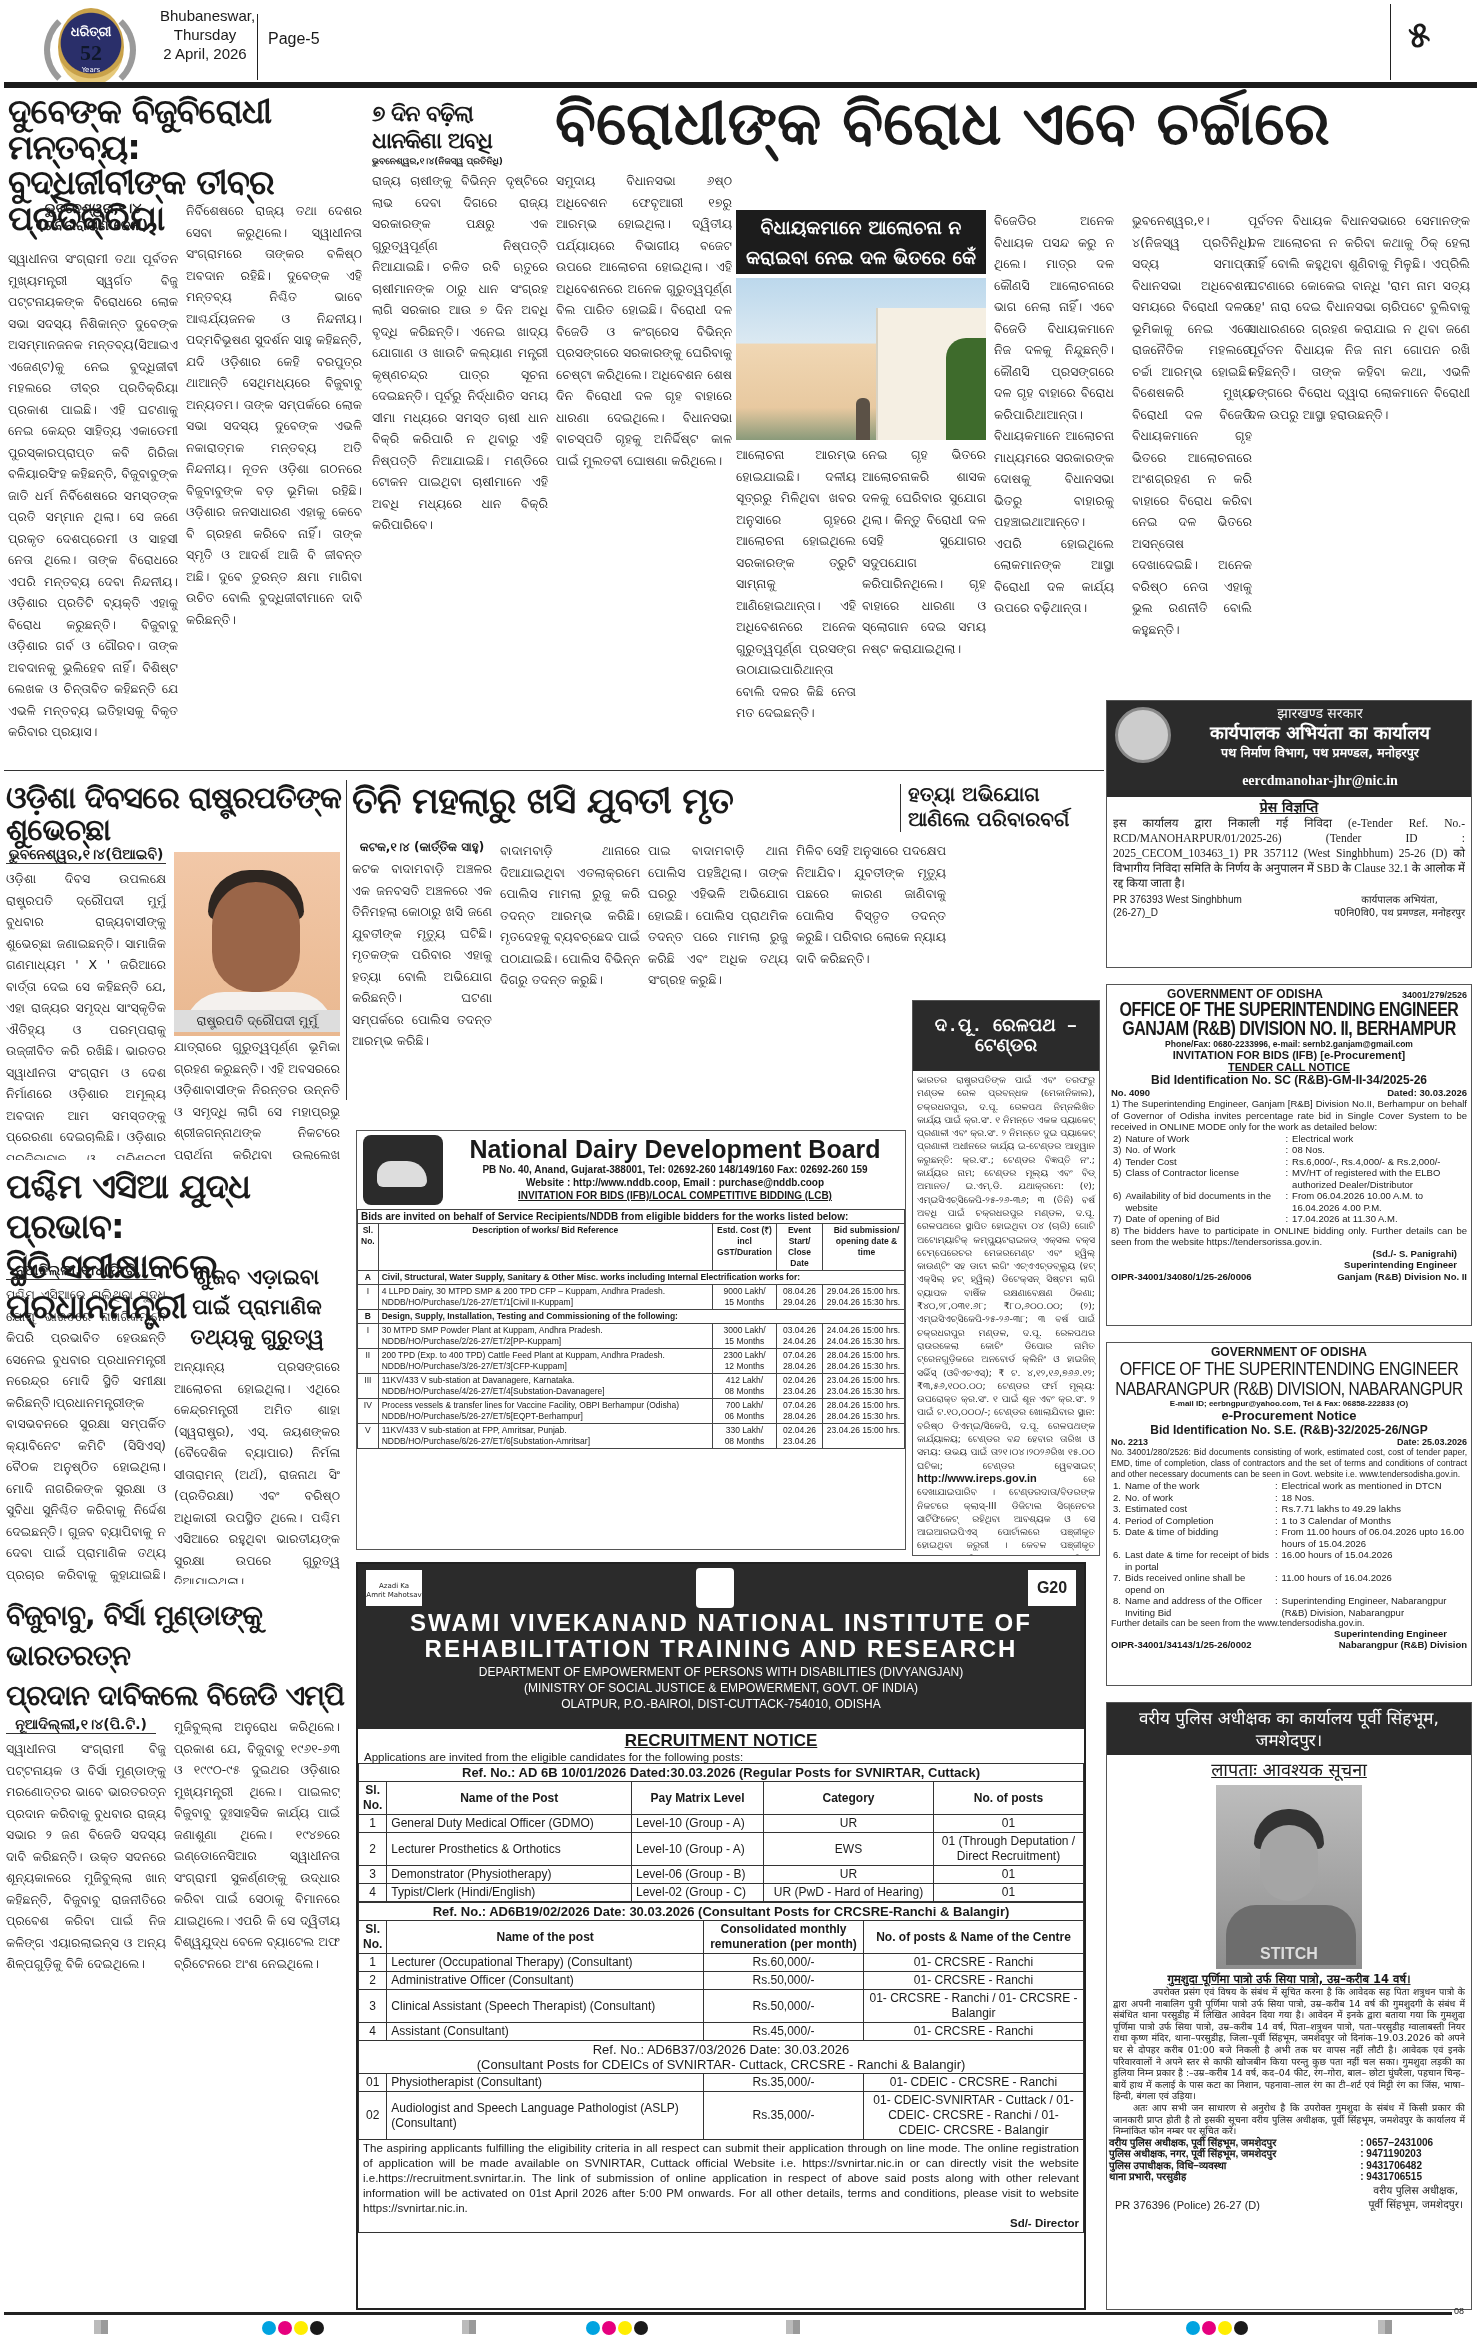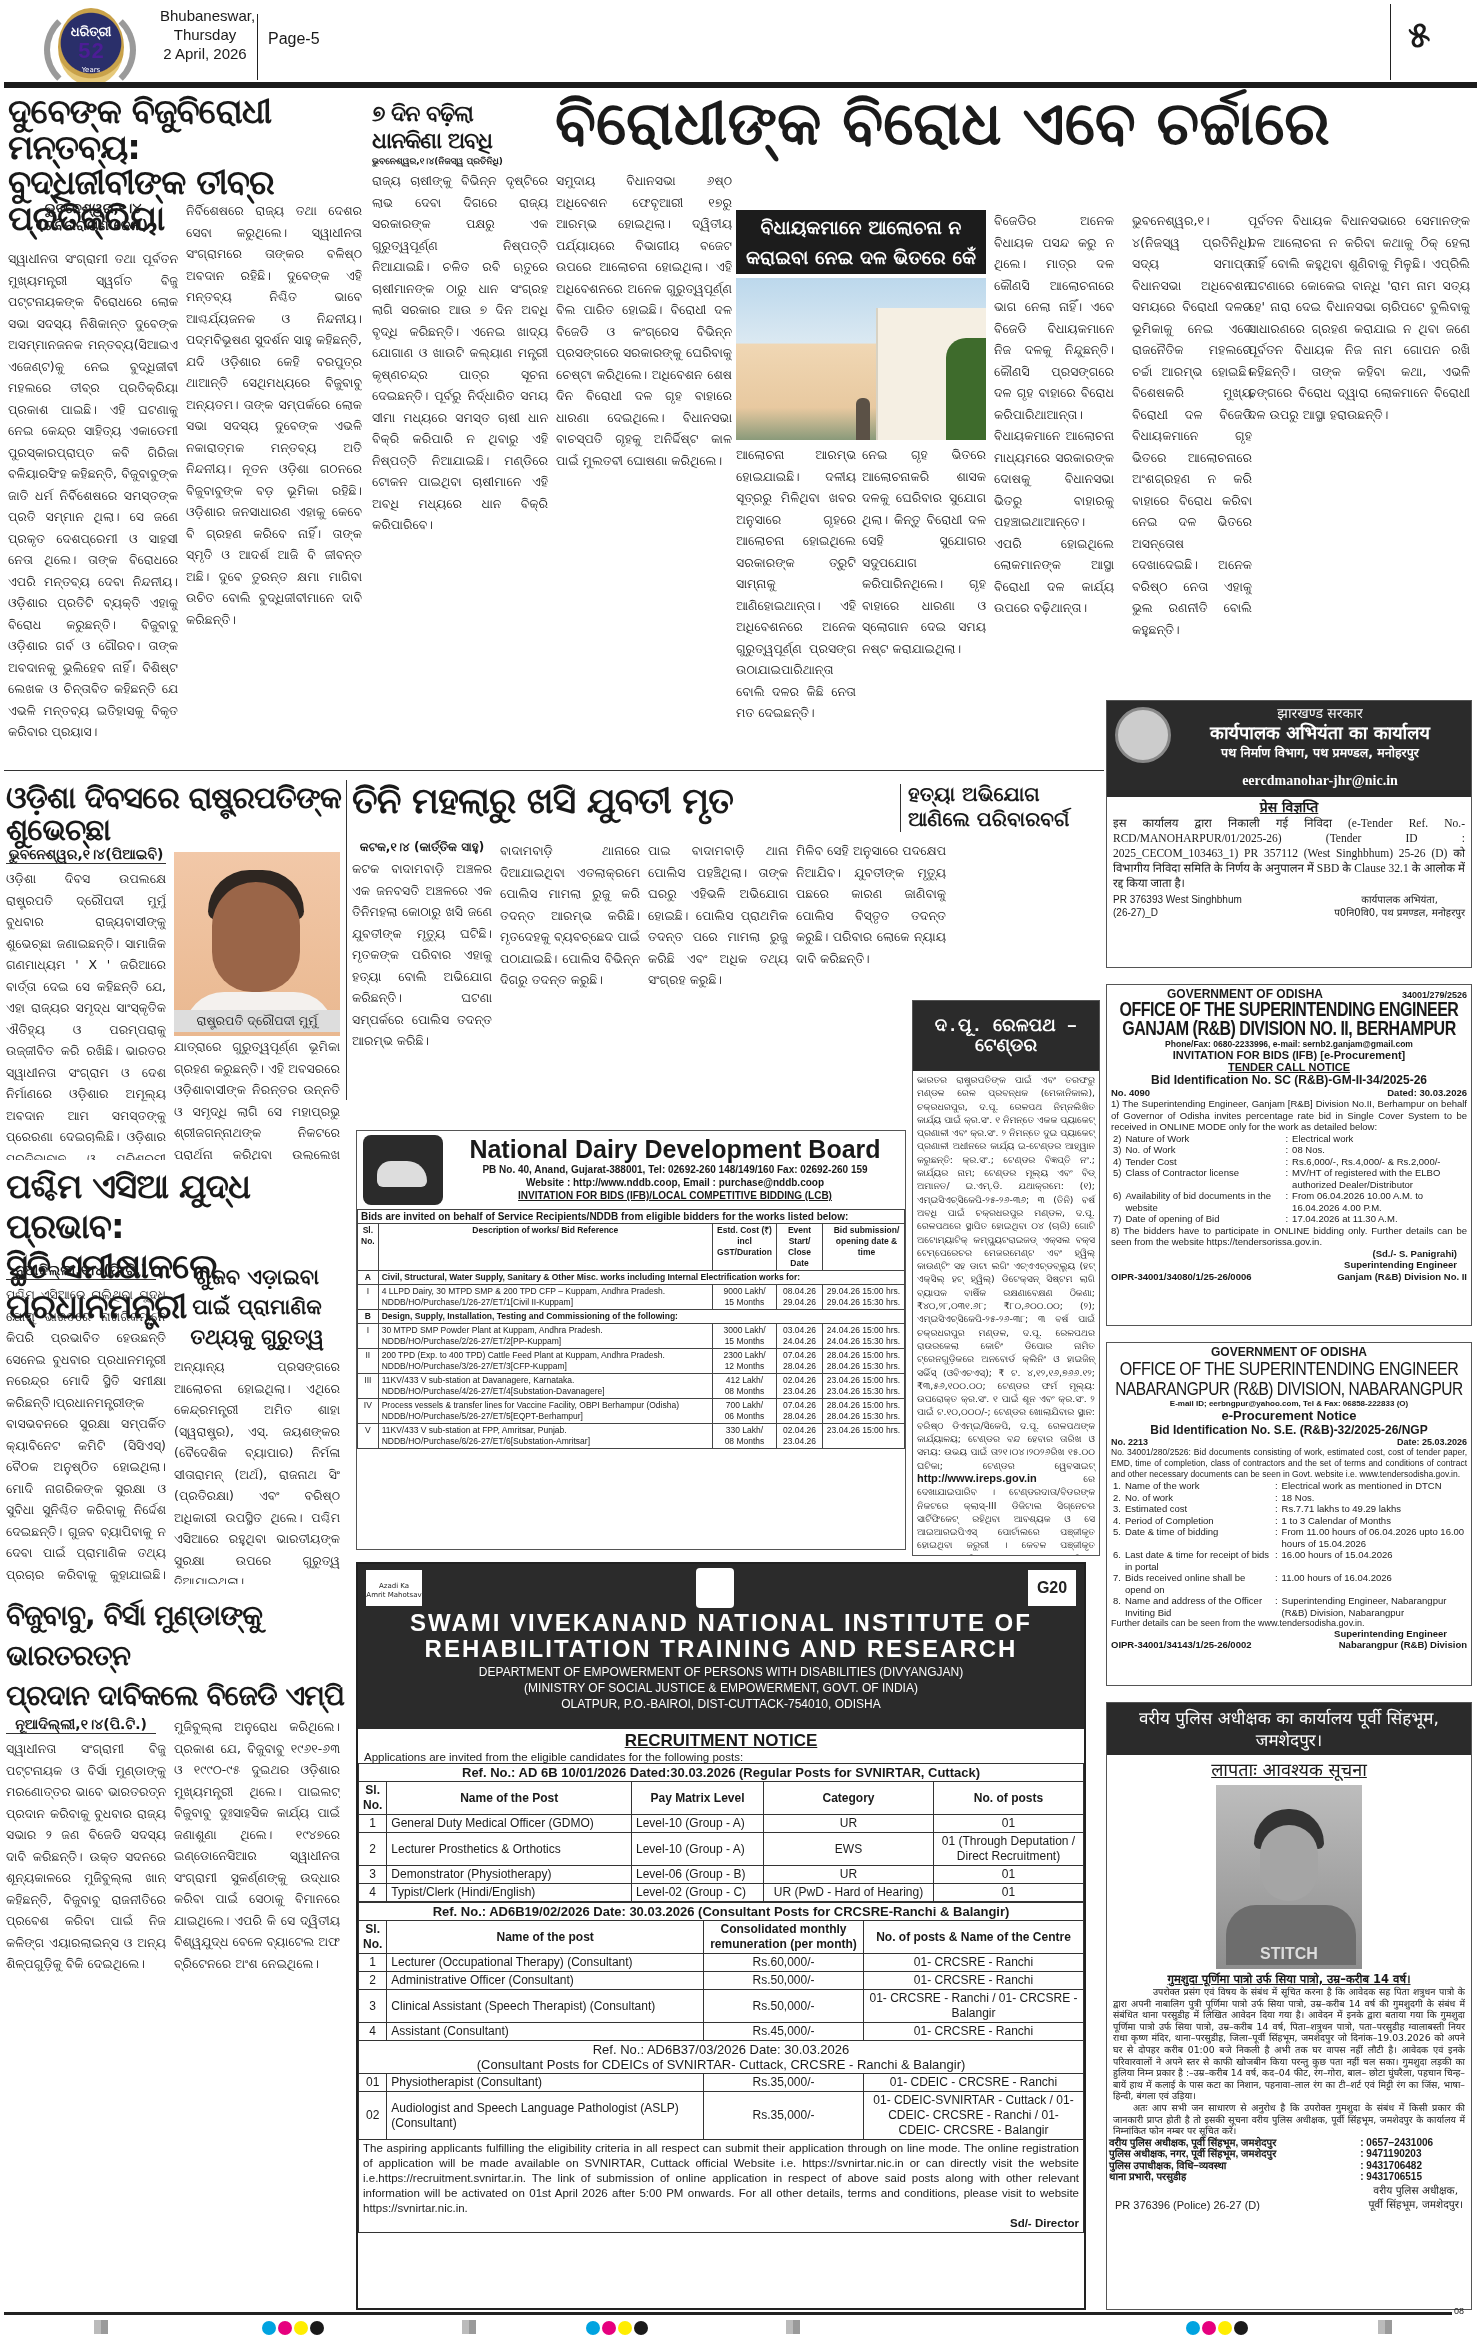--- a/index.html
+++ b/index.html
@@ -7,21 +7,21 @@
   body { font-family: "DejaVu Sans", sans-serif; color: #1a1a1a; position: relative; }
   .abs { position: absolute; }
   .lib { font-family: "Liberation Sans", sans-serif; }
   .libser { font-family: "Liberation Serif", serif; }
 
   
   .logo { left: 36px; top: 2px; width: 110px; height: 94px; }
   .logo .ring { position:absolute; left:8px; top:4px; width:92px; height:88px; border:6px solid #9a9a9a; border-radius:50%; border-top-color:transparent; border-bottom-color:transparent; }
   .logo .medal { position:absolute; left:22px; top:6px; width:66px; height:78px; border-radius:50%; background: radial-gradient(circle at 50% 45%, #2a2f6a 0 55%, #c9a24a 57% 64%, #e6c97a 66% 100%); }
   .logo .brand { position:absolute; left:30px; top:22px; width:50px; text-align:center; color:#fff; font-size:13px; font-weight:bold; }
-  .logo .num { position:absolute; left:30px; top:38px; width:50px; text-align:center; color:#4c1d95; font-size:22px; font-weight:bold; font-family:Liberation Mono, monospace; }
+  .logo .num { position:absolute; left:30px; top:38px; width:50px; text-align:center; color:#0f172a; font-size:22px; font-weight:bold; font-family:Liberation Serif, serif; }
   .logo .yrs { position:absolute; left:30px; top:64px; width:50px; text-align:center; color:#fff; font-size:7px; }
   .dateline { left: 160px; top: 6px; width: 90px; text-align:center; font-family:"Liberation Sans",sans-serif; font-size:15px; line-height:19px; }
   .vsep1 { left: 257px; top: 14px; width:1px; height:66px; background:#222; }
   .pageno { left: 268px; top: 30px; font-family:"Liberation Sans",sans-serif; font-size:16px; }
   .vsep2 { left: 1390px; top: 4px; width:1px; height:76px; background:#222; }
   .pagenum-odia { left: 1408px; top: 14px; font-size: 36px; font-weight: bold; }
   .topbar { left: 4px; top: 82px; width: 1473px; height: 6px; background:#1b1b1b; }
 
   .hl { font-weight: bold; letter-spacing: -1px; line-height: 1.05; }
   .byline { text-align:center; font-size: 14px; font-weight: bold; }

